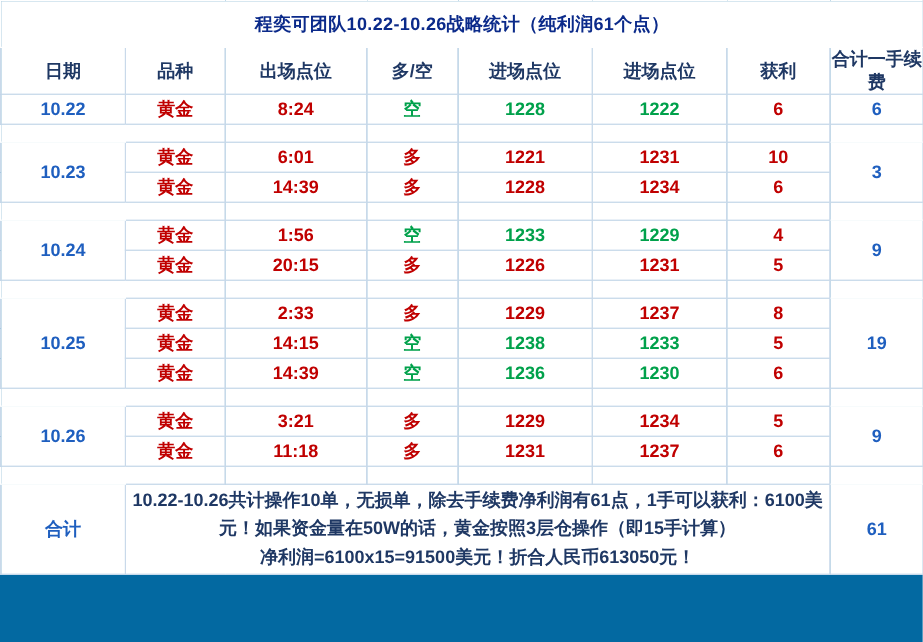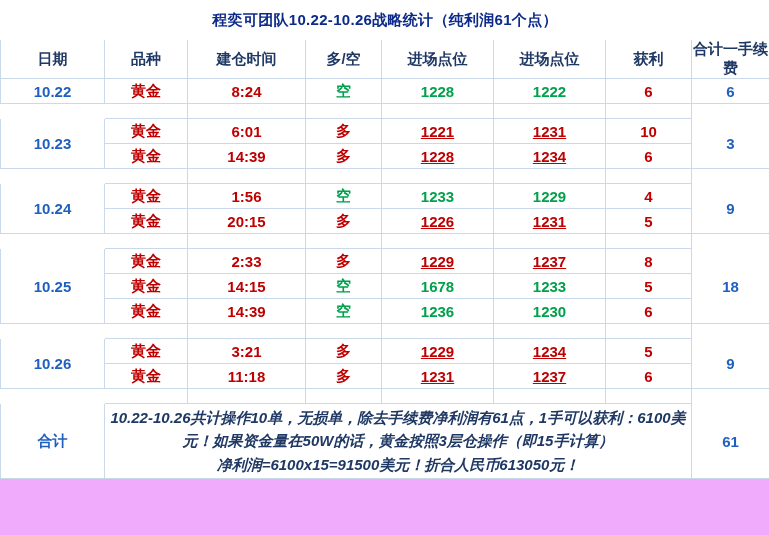--- a/index.html
+++ b/index.html
@@ -10,21 +10,21 @@
   body {
     width: 769px;
     height: 535px;
     font-family: "Liberation Sans", sans-serif;
     overflow: hidden;
   }
   #sheet {
     width: 769px;
     height: 535px;
     position: relative;
-    background: #f0abfc;
+    background: #0369a1;
   }
   table.grid {
     border-collapse: collapse;
     table-layout: fixed;
     width: 769px;
   }
   table.grid td {
     border: 1px solid #c9d9ea;
     padding: 0;
     text-align: center;
@@ -65,21 +65,20 @@
     color: #c00000;
   }
   .dir-long {
     color: #c00000;
   }
   .dir-short {
     color: #00a14b;
   }
   .px-red {
     color: #c00000;
-    text-decoration: underline;
   }
   .px-green {
     color: #00a14b;
   }
   .profit {
     color: #c00000;
   }
   .total-col {
     color: #1f5fbf;
     font-size: 15px;
@@ -110,21 +109,21 @@
     font-weight: bold;
     line-height: 1.55;
     padding: 6px 8px 6px 10px;
     border: 1px solid #b8cce4;
   }
   .sum-total {
     background: #ffffff;
     color: #1f5fbf;
     font-size: 15px;
   }
-  .sum-text div { white-space: pre-wrap; font-style: italic; }
+  .sum-text div { white-space: pre-wrap; }
 </style>
 </head>
 <body>
 
 <div id="sheet">
   <table class="grid">
     <colgroup>
       <col style="width:104px">
       <col style="width:83px">
       <col style="width:118px">
@@ -134,21 +133,21 @@
       <col style="width:86px">
       <col style="width:78px">
     </colgroup>
     <tbody>
       <tr>
         <td class="title-cell" colspan="8">程奕可团队10.22-10.26战略统计（纯利润61个点）</td>
       </tr>
       <tr class="hdr">
         <td>日期</td>
         <td>品种</td>
-        <td>建仓时间</td>
+        <td>出场点位</td>
         <td>多/空</td>
         <td>进场点位</td>
         <td>进场点位</td>
         <td>获利</td>
         <td>合计一手续费</td>
       </tr>
 
       <tr>
         <td class="date-cell">10.22</td>
         <td class="gold">黄金</td>
@@ -229,27 +228,27 @@
       </tr>
 
       <tr>
         <td class="date-cell" rowspan="3">10.25</td>
         <td class="gold">黄金</td>
         <td class="time">2:33</td>
         <td class="dir-long">多</td>
         <td class="px-red">1229</td>
         <td class="px-red">1237</td>
         <td class="profit">8</td>
-        <td class="total-col" rowspan="3">18</td>
+        <td class="total-col" rowspan="3">19</td>
       </tr>
       <tr>
         <td class="gold">黄金</td>
         <td class="time">14:15</td>
         <td class="dir-short">空</td>
-        <td class="px-green">1678</td>
+        <td class="px-green">1238</td>
         <td class="px-green">1233</td>
         <td class="profit">5</td>
       </tr>
       <tr>
         <td class="gold">黄金</td>
         <td class="time">14:39</td>
         <td class="dir-short">空</td>
         <td class="px-green">1236</td>
         <td class="px-green">1230</td>
         <td class="profit">6</td>

